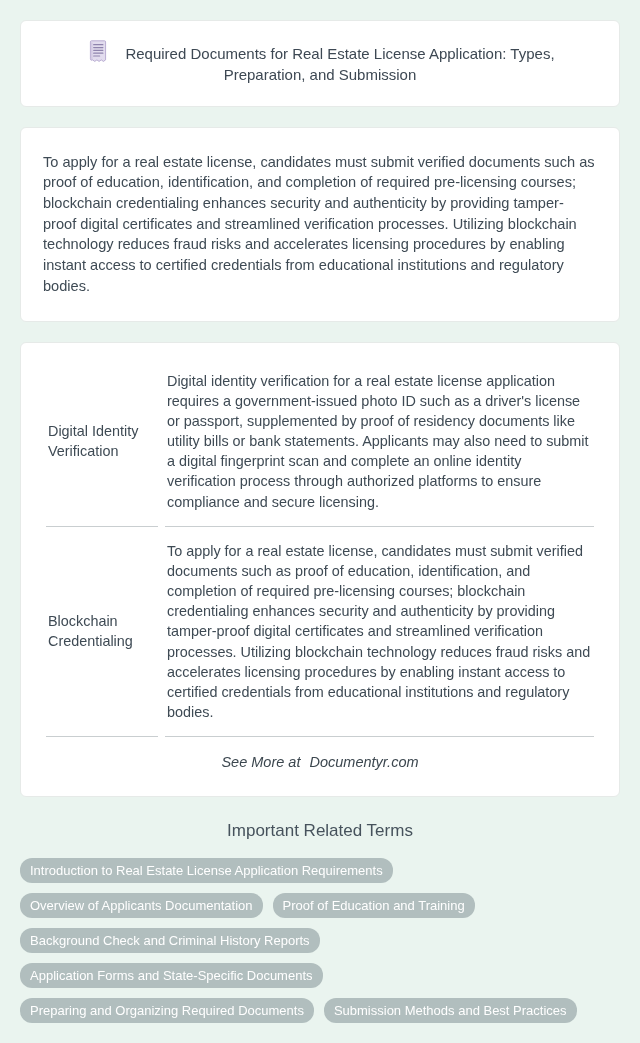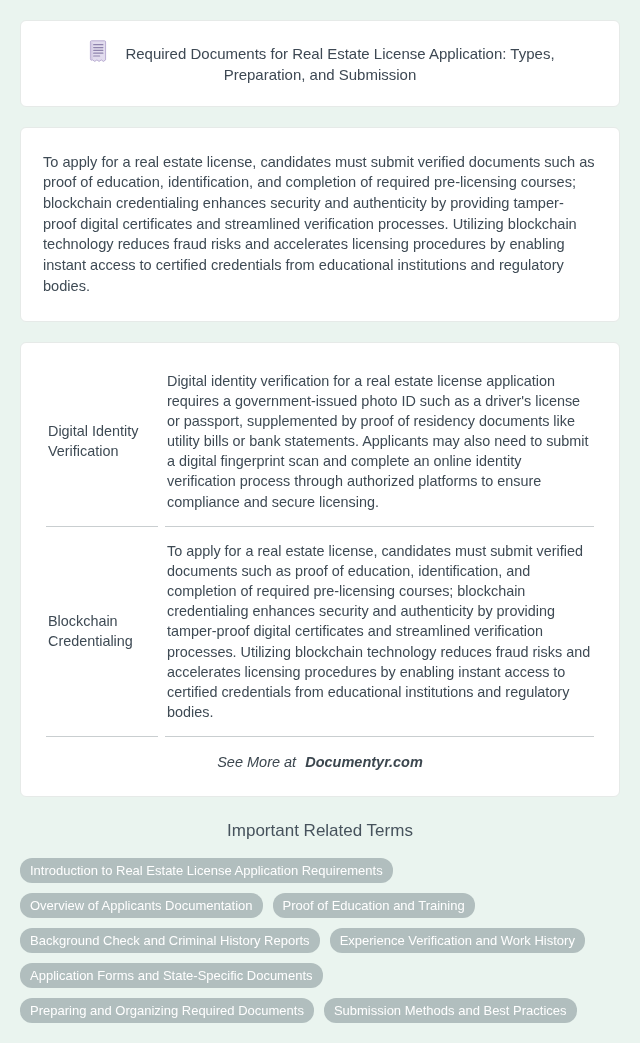--- a/index.html
+++ b/index.html
@@ -58,21 +58,21 @@
   td.term-cell { width: 112px; }
   .see-more {
     text-align: center;
     font-style: italic;
     font-size: 14.5px;
     color: #3c474f;
     margin-top: 17px;
     margin-bottom: 6px;
   }
   .see-more .prefix { margin-right: 5px; }
-  .see-more .brand { font-weight: bold; }
+  .see-more .brand { font-weight: normal; }
   
   .related-heading {
     text-align: center;
     font-size: 17px;
     font-weight: 400;
     color: #46525c;
     margin: 24px 0 17px 0;
   }
   .tags {
     display: flex;
@@ -136,20 +136,19 @@
     </p>
   </div>
 
   <h2 class="related-heading">Important Related Terms</h2>
 
   <div class="tags">
     <span class="tag">Introduction to Real Estate License Application Requirements</span>
     <span class="tag">Overview of Applicants Documentation</span>
     <span class="tag">Proof of Education and Training</span>
     <span class="tag">Background Check and Criminal History Reports</span>
-    <span class="tag">Experience Verification and Work History</span>
     <span class="tag">Application Forms and State-Specific Documents</span>
     <span class="tag">Preparing and Organizing Required Documents</span>
     <span class="tag">Submission Methods and Best Practices</span>
 
   </div>
 
 </div>
 
 </body></html>

